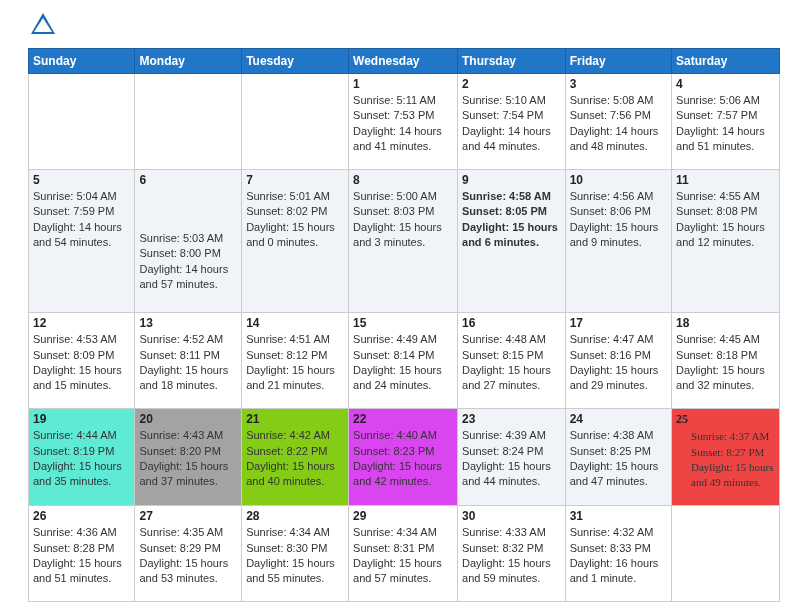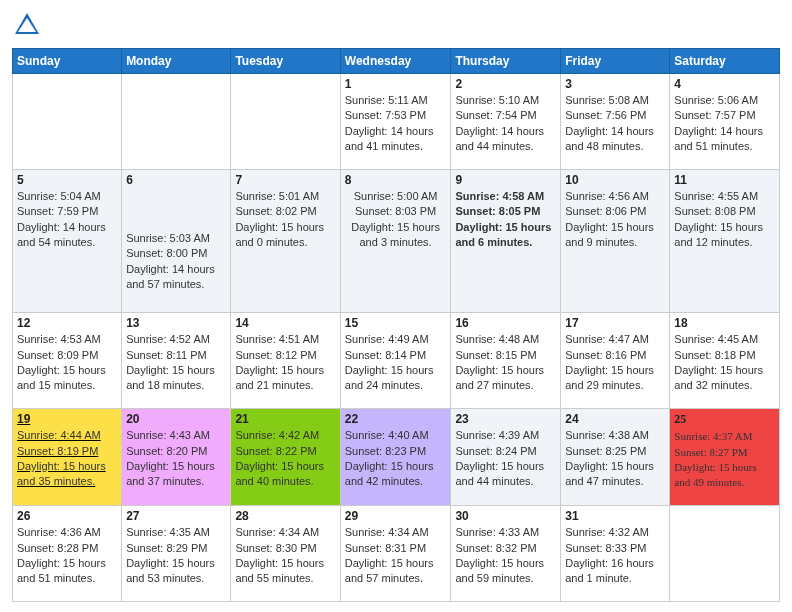--- a/index.html
+++ b/index.html
@@ -8,21 +8,21 @@
       height: 612px;
       font-family: Arial, sans-serif;
       background: #fff;
       overflow: hidden;
     }
     .page {
       width: 792px;
       height: 612px;
       display: flex;
       flex-direction: column;
-      padding: 10px 12px 10px 12px;
+      padding: 10px 12px 10px 28px;
     }
     .header {
       display: flex;
       justify-content: space-between;
       align-items: flex-start;
       margin-bottom: 8px;
     }
     .logo {
       display: flex;
       align-items: center;
@@ -190,21 +190,21 @@
           </td>
           <td style="background: rgb(240, 244, 248);">
             <span class="day-num">7</span>
             <div class="day-info" style="white-space: pre-line;">Sunrise: 5:01 AM
 Sunset: 8:02 PM
 Daylight: 15 hours
 and 0 minutes.</div>
           </td>
           <td style="background: rgb(240, 244, 248);">
             <span class="day-num">8</span>
-            <div class="day-info" style="white-space: pre-line; text-align: center;">Sunrise: 5:00 AM
+            <div class="day-info" style="white-space: pre-line;">Sunrise: 5:00 AM
 Sunset: 8:03 PM
 Daylight: 15 hours
 and 3 minutes.</div>
           </td>
           <td style="background: rgb(240, 244, 248);">
             <span class="day-num">9</span>
             <div class="day-info" style="white-space: pre-line; font-weight: bold;">Sunrise: 4:58 AM
 Sunset: 8:05 PM
 Daylight: 15 hours
 and 6 minutes.</div>
@@ -269,42 +269,42 @@
           </td>
           <td>
             <span class="day-num">18</span>
             <div class="day-info" style="white-space: pre-line;">Sunrise: 4:45 AM
 Sunset: 8:18 PM
 Daylight: 15 hours
 and 32 minutes.</div>
           </td>
         </tr>
         <tr>
-          <td style="background: #fde047; text-decoration: underline;">
+          <td style="background: #5eead4;">
             <span class="day-num">19</span>
             <div class="day-info" style="white-space: pre-line;">Sunrise: 4:44 AM
 Sunset: 8:19 PM
 Daylight: 15 hours
 and 35 minutes.</div>
           </td>
-          <td style="background: #f0abfc;">
+          <td style="background: #a3a3a3;">
             <span class="day-num">20</span>
             <div class="day-info" style="white-space: pre-line;">Sunrise: 4:43 AM
 Sunset: 8:20 PM
 Daylight: 15 hours
 and 37 minutes.</div>
           </td>
           <td style="background: #84cc16;">
             <span class="day-num">21</span>
             <div class="day-info" style="white-space: pre-line;">Sunrise: 4:42 AM
 Sunset: 8:22 PM
 Daylight: 15 hours
 and 40 minutes.</div>
           </td>
-          <td style="background: #c4b5fd;">
+          <td style="background: #d946ef;">
             <span class="day-num">22</span>
             <div class="day-info" style="white-space: pre-line;">Sunrise: 4:40 AM
 Sunset: 8:23 PM
 Daylight: 15 hours
 and 42 minutes.</div>
           </td>
           <td style="background: rgb(240, 244, 248);">
             <span class="day-num">23</span>
             <div class="day-info" style="white-space: pre-line;">Sunrise: 4:39 AM
 Sunset: 8:24 PM
@@ -313,21 +313,21 @@
           </td>
           <td style="background: rgb(240, 244, 248);">
             <span class="day-num">24</span>
             <div class="day-info" style="white-space: pre-line;">Sunrise: 4:38 AM
 Sunset: 8:25 PM
 Daylight: 15 hours
 and 47 minutes.</div>
           </td>
           <td style="background: #ef4444; font-family: Liberation Serif, serif;">
             <span class="day-num">25</span>
-            <div class="day-info" style="white-space: pre-line;">Sunrise: 4:37 AM
+            <div class="day-info" style="white-space: pre-line; margin-left: 15px;">Sunrise: 4:37 AM
 Sunset: 8:27 PM
 Daylight: 15 hours
 and 49 minutes.</div>
           </td>
         </tr>
         <tr>
           <td>
             <span class="day-num">26</span>
             <div class="day-info" style="white-space: pre-line;">Sunrise: 4:36 AM
 Sunset: 8:28 PM

